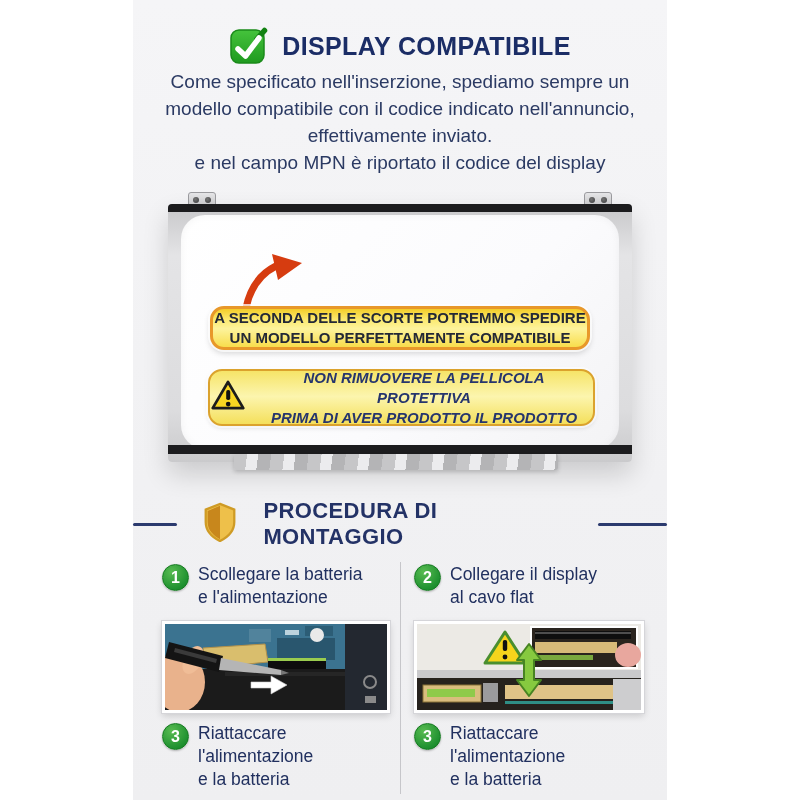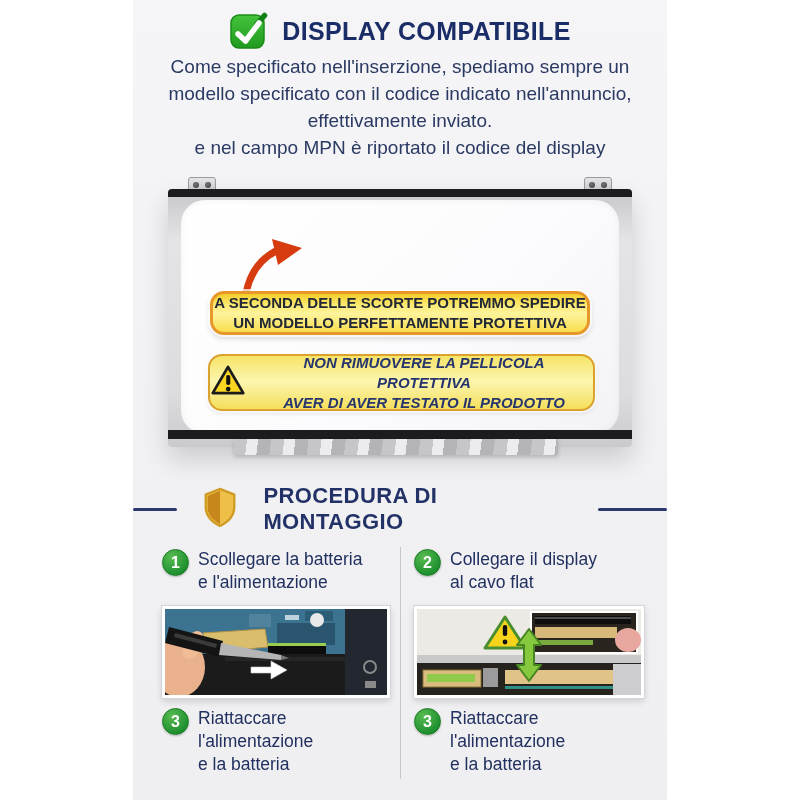--- a/index.html
+++ b/index.html
@@ -2,21 +2,21 @@
 <html><head>
 <meta charset="utf-8">
 <style>
   * { margin:0; padding:0; box-sizing:border-box; }
   html,body { width:800px; height:800px; background:#ffffff; font-family:"Liberation Sans", sans-serif; overflow:hidden; }
   .page { position:relative; width:800px; height:800px; background:#ffffff; }
   .content { position:absolute; left:133px; top:0; width:534px; height:800px;
              background:linear-gradient(180deg,#f5f5f7 0%,#f1f1f3 60%,#efeff1 100%); }
 
   
-  .hdr { display:flex; align-items:center; justify-content:center; gap:13px; padding-top:9px; }
+  .hdr { display:flex; align-items:center; justify-content:center; gap:13px; padding-top:24px; }
   .hdr-title { font-size:25px; font-weight:bold; color:#1b2d66; letter-spacing:0.4px; }
 
   
   .intro { text-align:center; font-size:19px; color:#2b3a63; line-height:27px; }
 
   
   .panel-wrap { position:relative; width:464px; height:276px; margin:16px auto 0; }
   .panel-body { position:absolute; left:0; top:12px; width:464px; height:258px;
                 background:linear-gradient(180deg,#c7c7c9 0%,#e4e4e6 20%,#dcdcde 80%,#cacacc 100%);
                 border-radius:4px; box-shadow:0 12px 26px rgba(0,0,0,0.16); }
@@ -92,21 +92,21 @@
           <rect x="2" y="6" width="33" height="33" rx="8" fill="url(#gchk)" stroke="#1a8a1a" stroke-width="1.5"></rect>
           <path d="M28,15 L35.5,6.5" stroke="#128212" stroke-width="5.5" stroke-linecap="round" fill="none"></path>
           <path d="M9,25 L16.5,32 L30,14" stroke="#ffffff" stroke-width="5.5" stroke-linecap="round" stroke-linejoin="round" fill="none"></path>
         </svg>
       </span>
       <span class="hdr-title">DISPLAY COMPATIBILE</span>
     </div>
 
     <div class="intro">
       <div>Come specificato nell'inserzione, spediamo sempre un</div>
-      <div>modello specificato con il codice indicato nell'annuncio,</div>
+      <div>modello compatibile con il codice indicato nell'annuncio,</div>
       <div>effettivamente inviato.</div>
       <div>e nel campo MPN è riportato il codice del display</div>
     </div>
 
     <div class="panel-wrap">
       <div class="bracket b-left">
         <span class="hole h1"></span>
           <span class="hole h2"></span>
       </div>
       <div class="bracket b-right">
@@ -119,34 +119,34 @@
       <div class="strip-bottom"></div>
       <div class="foil"></div>
 
       <svg class="arrow-red-svg" width="76" height="62" viewBox="0 0 76 62">
         <path d="M12,58 Q18,28 42,16" stroke="#d63c10" stroke-width="7" fill="none" stroke-linecap="round"></path>
         <polygon points="38,4 68,13 44,30" fill="#d63c10"></polygon>
       </svg>
 
       <div class="ybox1">
         <span>A SECONDA DELLE SCORTE POTREMMO SPEDIRE</span>
-        <span>UN MODELLO PERFETTAMENTE PROTETTIVA</span>
+        <span>UN MODELLO PERFETTAMENTE COMPATIBILE</span>
       </div>
 
       <div class="ybox2">
         <span>
           <svg width="36" height="33" viewBox="0 0 40 36">
             <path d="M20,3 L37,32 L3,32 Z" fill="#f8d622" stroke="#1c1c1c" stroke-width="3" stroke-linejoin="round"></path>
             <rect x="18" y="12" width="4.5" height="11" rx="2" fill="#111"></rect>
             <circle cx="20.2" cy="27.5" r="2.6" fill="#111"></circle>
           </svg>
         </span>
         <span class="txt">
           <span style="display:block">NON RIMUOVERE LA PELLICOLA PROTETTIVA</span>
-          <span style="display:block">AVER DI AVER TESTATO IL PRODOTTO</span>
+          <span style="display:block">PRIMA DI AVER PRODOTTO IL PRODOTTO</span>
         </span>
       </div>
     </div>
 
     <div class="proc-hdr">
       <span class="proc-line l"></span>
       <span>
         <svg width="36" height="40" viewBox="0 0 36 42">
           <path d="M18,2 L33,8 V21 C33,31 26,37 18,41 C10,37 3,31 3,21 V8 Z" fill="#eec04a" stroke="#cf9b25" stroke-width="2.4"></path>
           <path d="M18,4 L18,39 C11,35.3 5,29.7 5,21 V9.4 Z" fill="#c8871c"></path>

